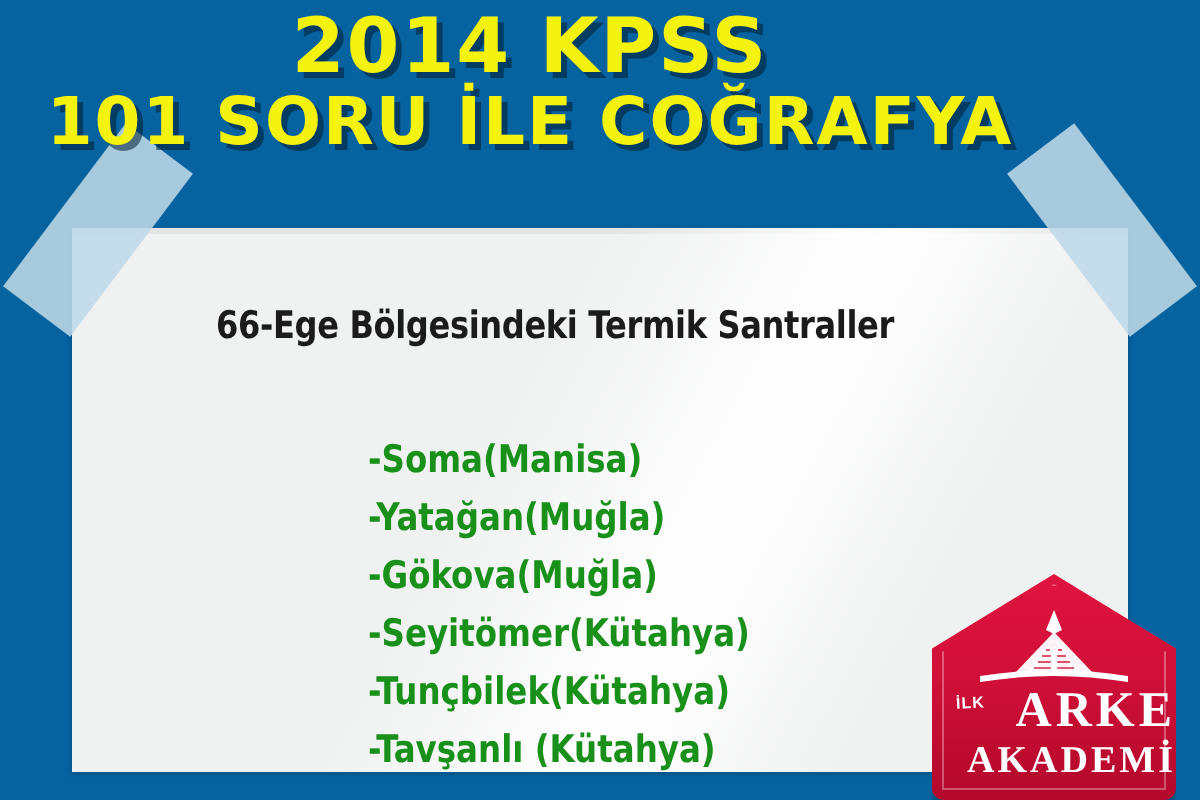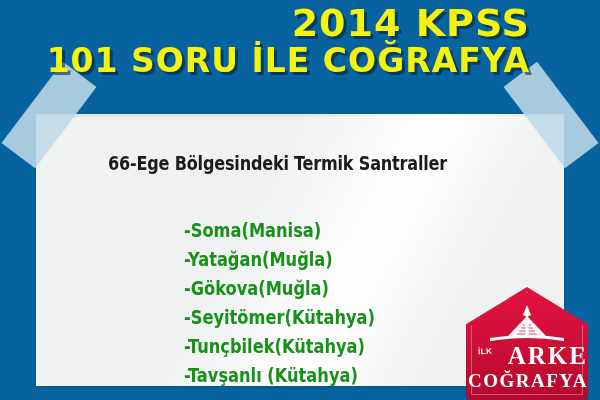--- a/index.html
+++ b/index.html
@@ -20,21 +20,21 @@
     background: #06639f;
     overflow: hidden;
   }
 
   
   #title-block {
     position: absolute;
     top: 4px;
     left: 0;
     width: 530px;
-    text-align: right;
+    text-align: center;
     z-index: 40;
   }
   .title-line {
     color: #f3f30f;
     font-family: "DejaVu Sans", sans-serif;
     font-weight: bold;
     letter-spacing: 1px;
     line-height: 1.02;
     text-shadow: 3px 3px 0 rgba(0,30,50,0.55);
     white-space: nowrap;
@@ -257,17 +257,17 @@
         <rect x="41.4" y="24" width="3.2" height="9" rx="1"></rect>
         <circle cx="43" cy="22.5" r="2.1"></circle>
         <path d="M6 35 Q43 29 80 35 L80 38 Q43 32 6 38 Z"></path>
       </g>
     </svg>
 
     <div id="logo-ilk">İLK</div>
 
     <div id="logo-text">
       <div id="logo-arke">ARKE</div>
-      <div id="logo-akademi">COĞRAFYA</div>
+      <div id="logo-akademi">AKADEMİ</div>
     </div>
   </div>
 
 </div>
 
 </body></html>

